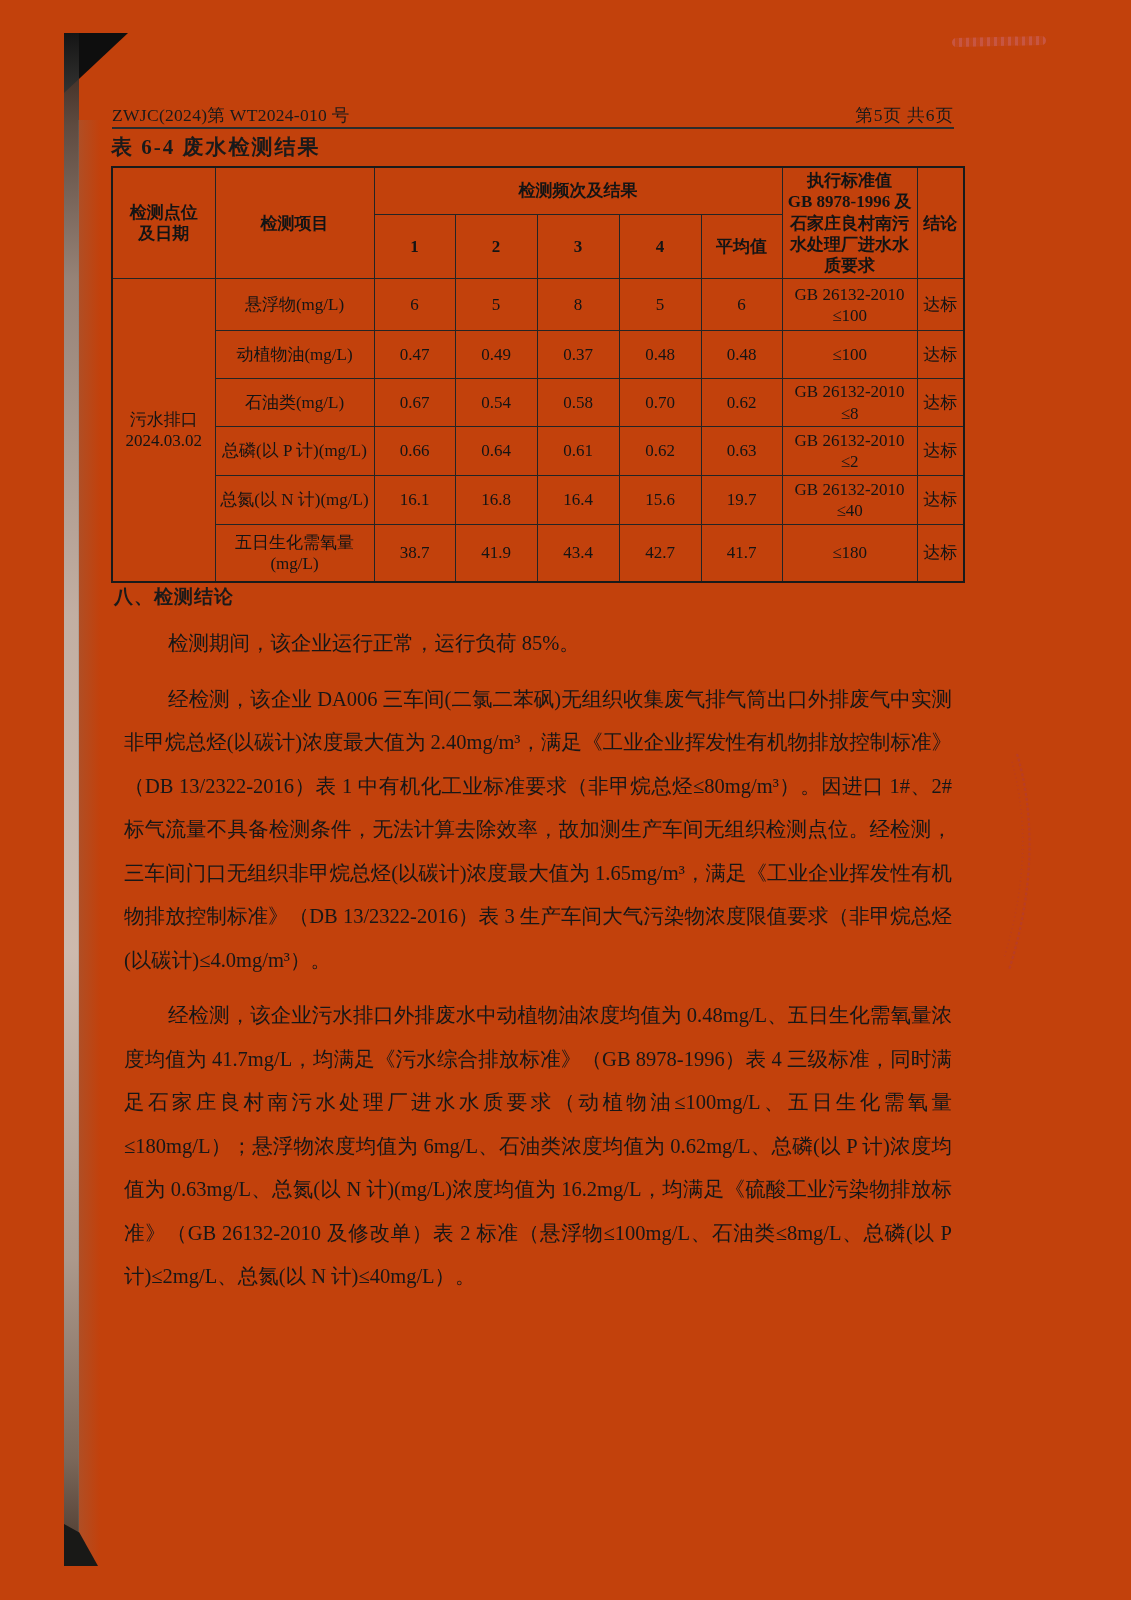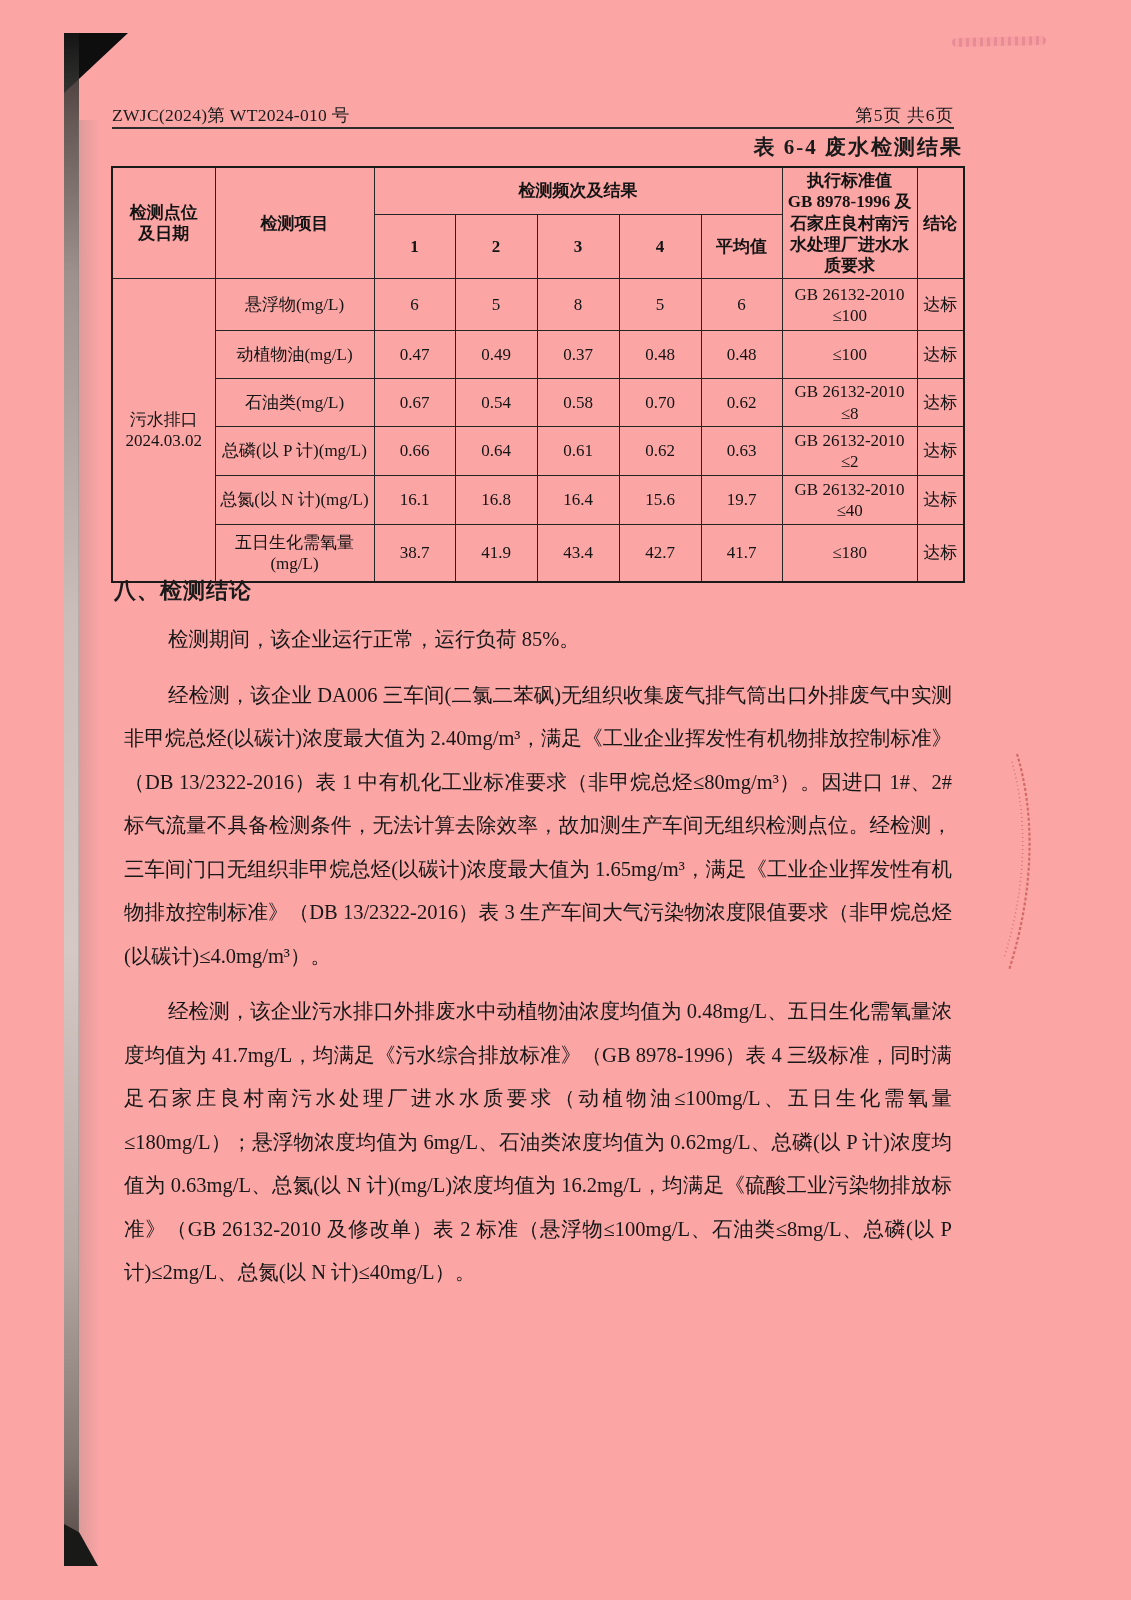--- a/index.html
+++ b/index.html
@@ -1,19 +1,19 @@
 <!DOCTYPE html>
 <html><head>
 <meta charset="utf-8">
 <style>
   html,body{margin:0;padding:0;background:#ffffff;}
   .page{
     position:relative;
     width:1131px;height:1600px;
-    background:#fca5a5;
+    background:#c2410c;
     overflow:hidden;
     font-family:"Liberation Serif","DejaVu Serif",serif;
     color:#1a1a1a;
   }
   
   .corner-fold{
     position:absolute;left:64px;top:33px;width:64px;height:60px;
     background:#0e0e0e;
     clip-path:polygon(0 0,100% 0,0 100%);
   }
@@ -42,21 +42,21 @@
     position:absolute;left:112px;top:99px;width:842px;height:28px;
     border-bottom:2px solid #2c2c2c;
     display:flex;justify-content:space-between;align-items:flex-end;
     font-size:17.5px;
   }
   .doc-number{letter-spacing:.3px;}
   .page-indicator{letter-spacing:1px;}
   
   .table-title{
     position:absolute;left:111px;top:133px;width:852px;
-    text-align:right;font-size:21px;font-weight:bold;letter-spacing:2px;
+    text-align:left;font-size:21px;font-weight:bold;letter-spacing:2px;
   }
   table.results{
     position:absolute;left:111px;top:166px;width:852px;
     border-collapse:collapse;table-layout:fixed;
     border:2.5px solid #1a1a1a;
   }
   table.results td{
     border:1.6px solid #242424;
     text-align:center;vertical-align:middle;
     white-space:pre-line;
@@ -75,22 +75,22 @@
   td.hcell{font-weight:bold;font-size:17.5px;}
   td.std-cell{font-size:16.5px;}
   td.site-cell{font-size:17px;}
   td.item-cell{font-size:17px;}
   td.concl-cell{font-size:16.5px;}
   
   .conclusion-block{
     position:absolute;left:112px;top:576px;width:852px;
   }
   .conclusion-heading{
-    margin:0 0 8px 2px;
-    font-size:22px;font-weight:bold;letter-spacing:1px;
+    margin:8px 0 8px 2px;
+    font-size:19px;font-weight:bold;letter-spacing:1px;
   }
   .conclusion-block p{
     margin:12px;
     font-size:20.5px;
     line-height:43.5px;
     text-align:justify;
     text-indent:2.15em;
     color:#171717;
   }
 </style>

